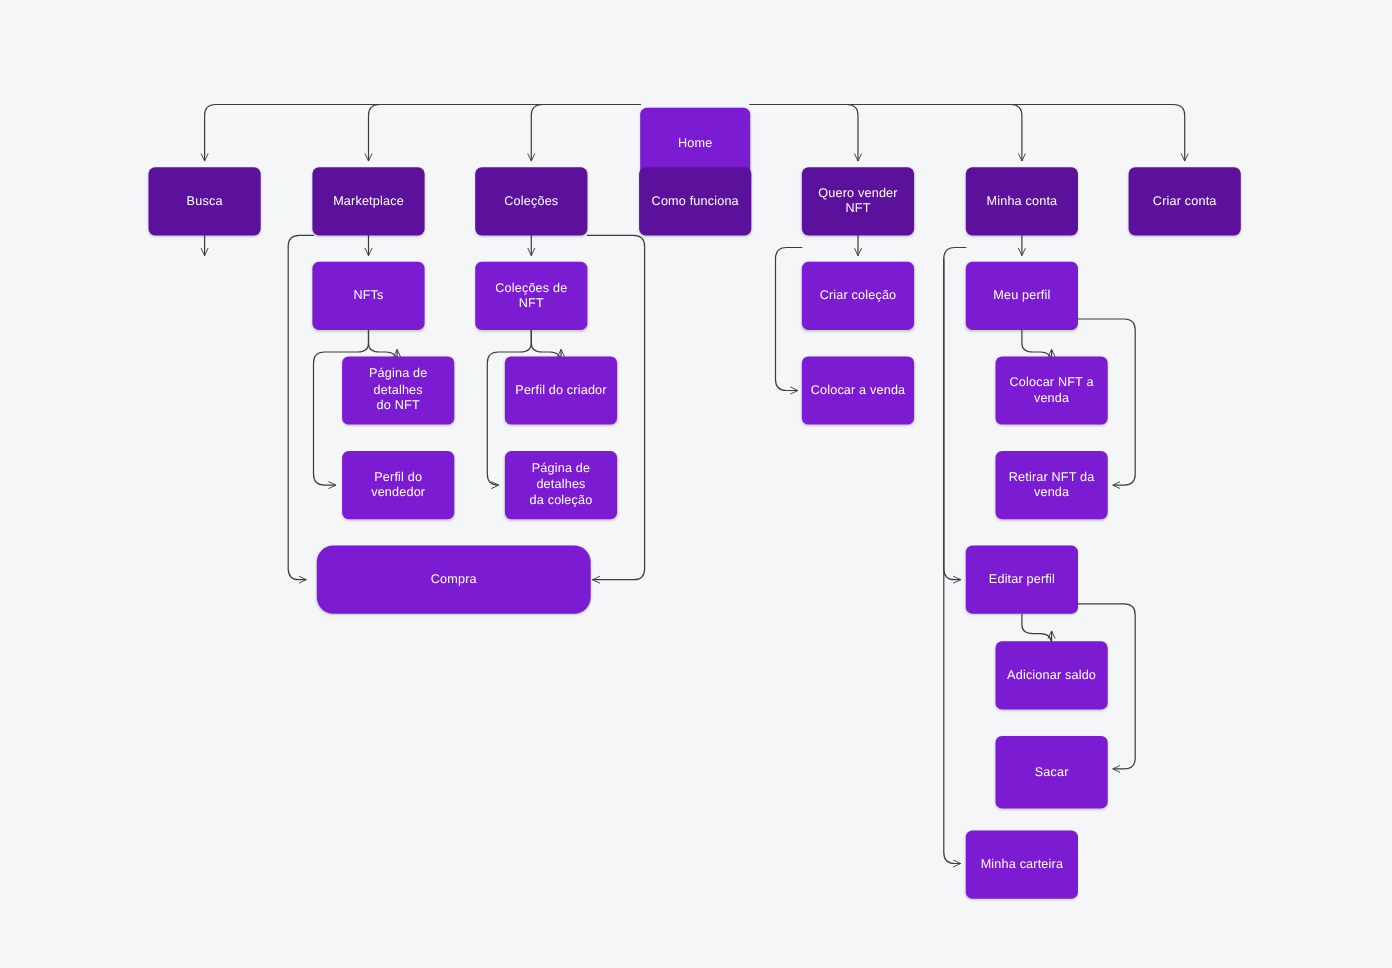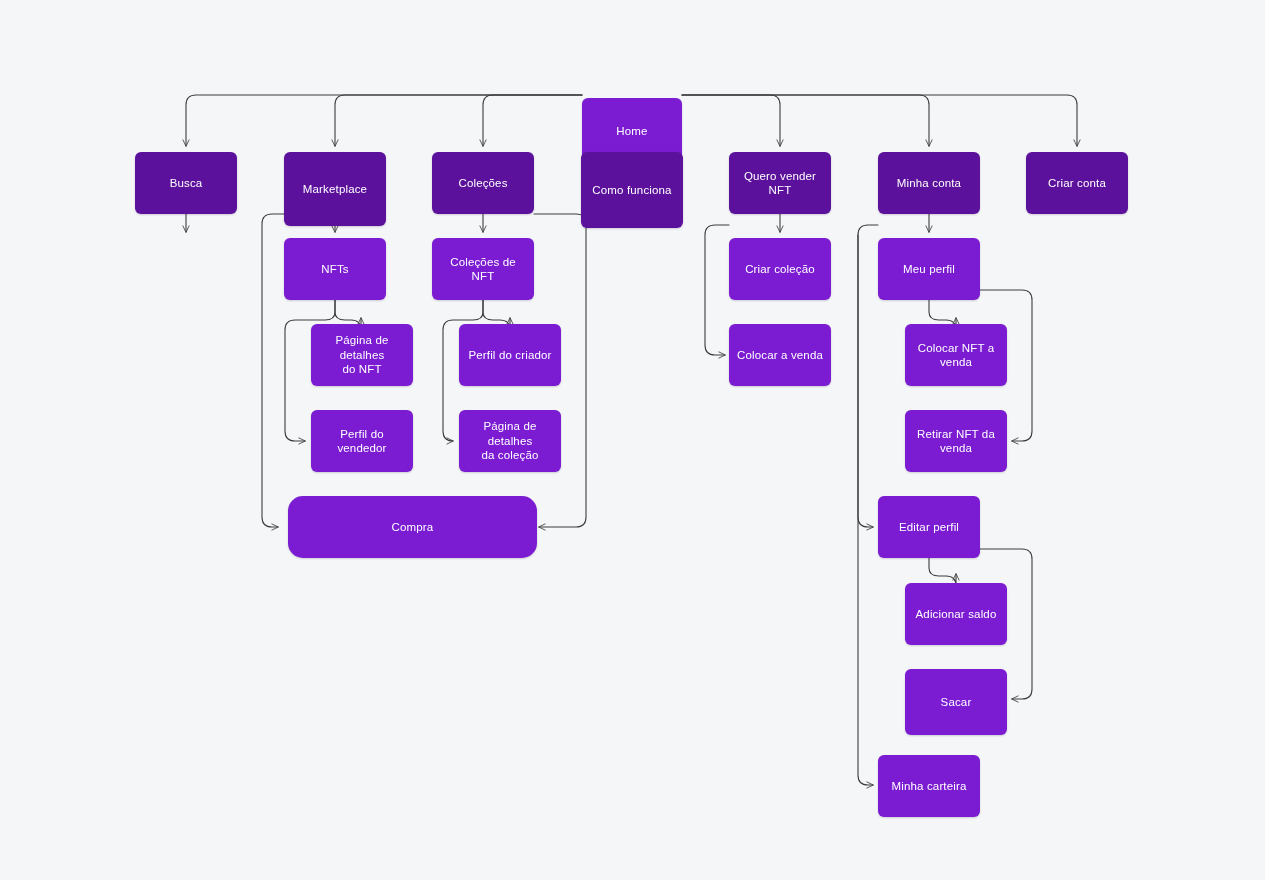--- a/index.html
+++ b/index.html
@@ -90,27 +90,27 @@
     </g>
   </svg>
 
   <div class="node bright" style="left:582px;top:62px;width:100px;height:66px;margin-top:36px;">
     <span>Home</span>
   </div>
 
   <div class="node dark" style="left:135px;top:152px;width:102px;height:62px;">
     <span>Busca</span>
   </div>
-  <div class="node dark" style="left:284px;top:152px;width:102px;height:74px;">
+  <div class="node dark" style="left:284px;top:152px;width:102px;height:62px;">
     <span>Marketplace</span>
   </div>
   <div class="node dark" style="left:432px;top:152px;width:102px;height:62px;">
     <span>Coleções</span>
   </div>
-  <div class="node dark" style="left:581px;top:152px;width:102px;height:76px;">
+  <div class="node dark" style="left:581px;top:152px;width:102px;height:62px;">
     <span>Como funciona</span>
   </div>
   <div class="node dark" style="left:729px;top:152px;width:102px;height:62px;">
     <span>Quero vender NFT</span>
   </div>
   <div class="node dark" style="left:878px;top:152px;width:102px;height:62px;">
     <span>Minha conta</span>
   </div>
   <div class="node dark" style="left:1026px;top:152px;width:102px;height:62px;">
     <span>Criar conta</span>

